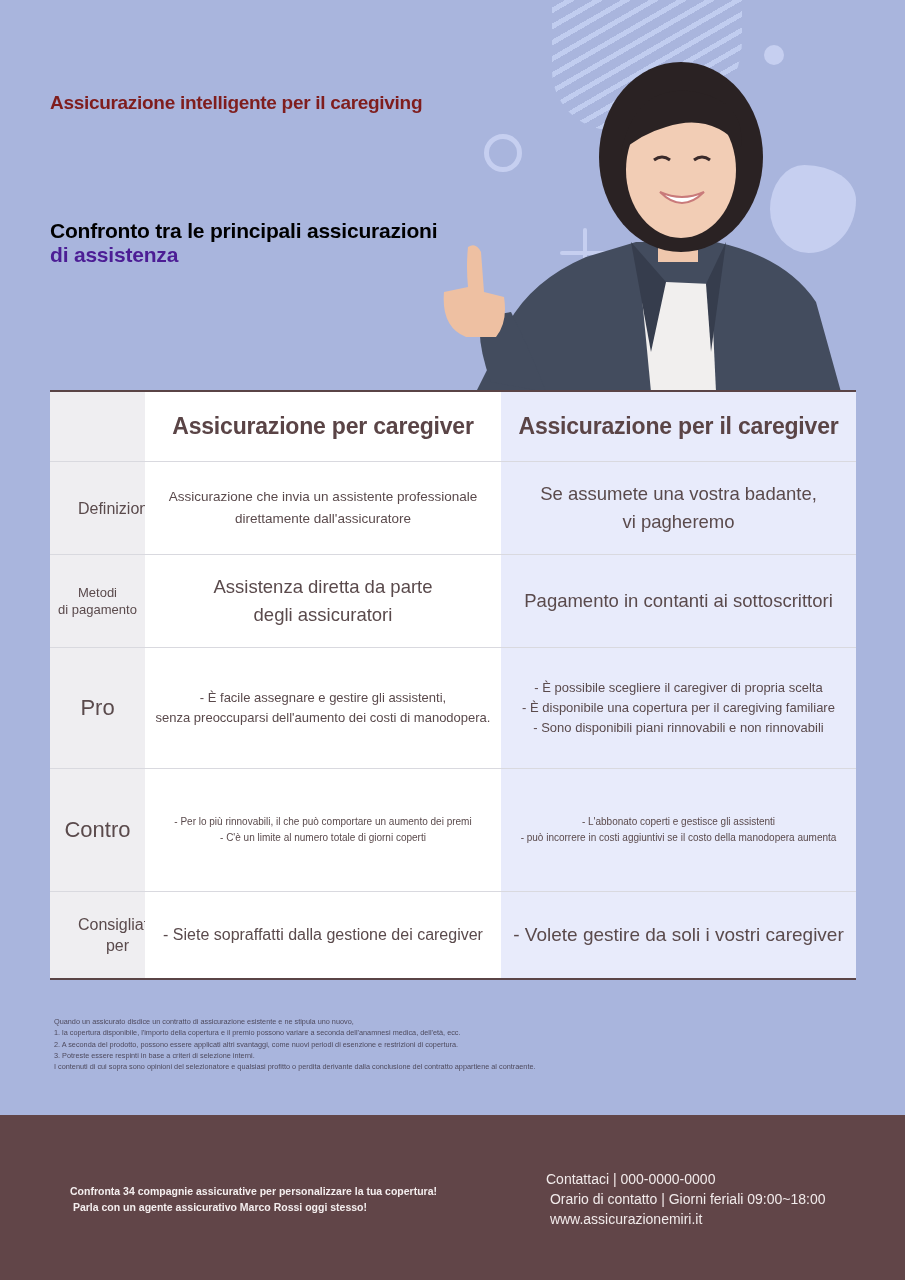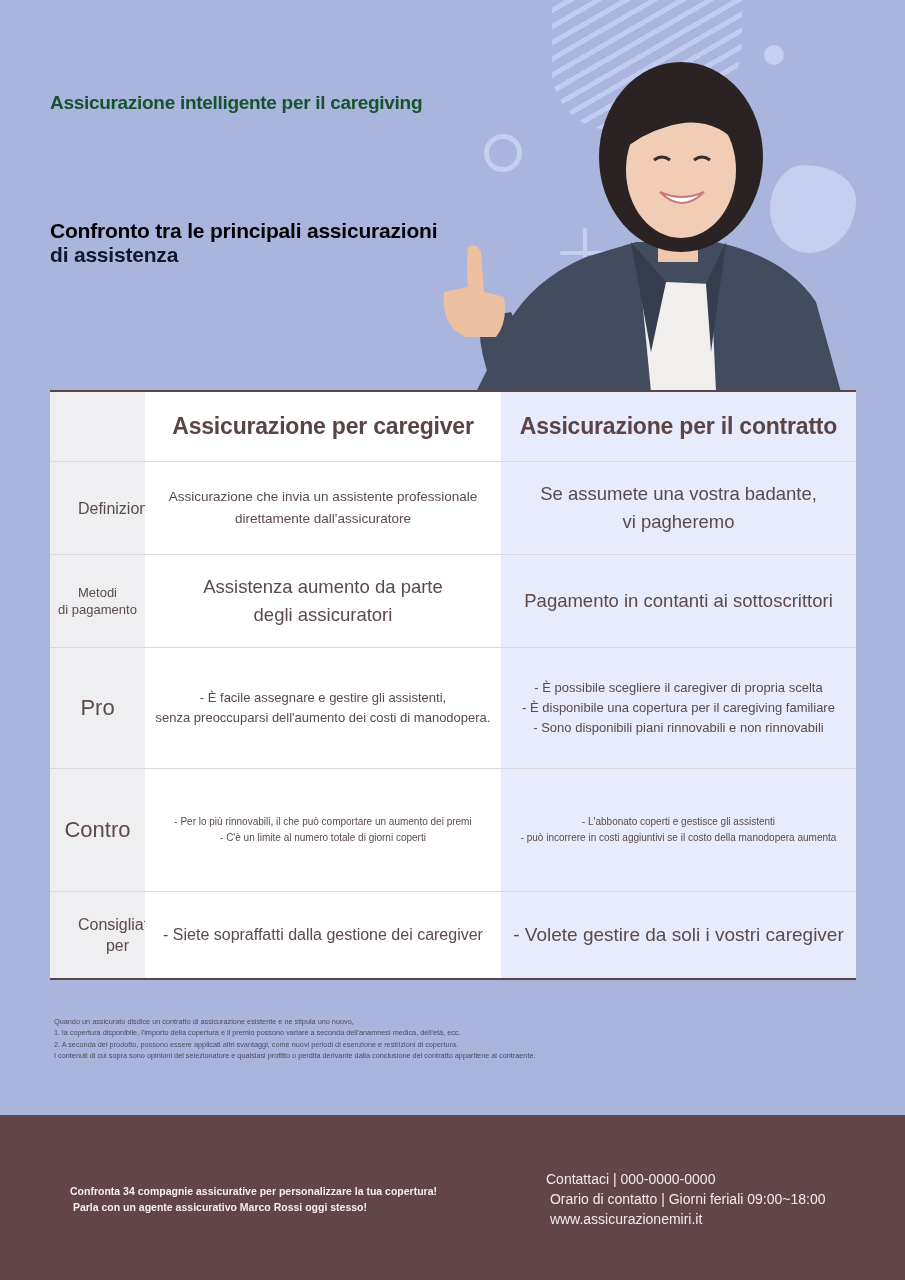--- a/index.html
+++ b/index.html
@@ -6,28 +6,28 @@
   html, body { width: 905px; height: 1280px; overflow: hidden; }
   body {
     font-family: "Liberation Sans", "DejaVu Sans", sans-serif;
     background: #a9b5dd;
     position: relative;
     color: #5a4446;
   }
   .hero { position: absolute; left: 0; top: 0; width: 905px; height: 392px; overflow: hidden; }
   .kicker {
     position: absolute; left: 50px; top: 92px;
-    font-size: 19px; font-weight: bold; color: #14532d; letter-spacing: -0.3px;
+    font-size: 19px; font-weight: bold; color: #7f1d1d; letter-spacing: -0.3px;
   }
   .headline {
     position: absolute; left: 50px; top: 219px;
     font-size: 21px; font-weight: bold; line-height: 24px; letter-spacing: -0.2px;
   }
   .headline .l1 { color: #000000; display: block; }
-  .headline .l2 { color: #0f172a; display: block; }
+  .headline .l2 { color: #4c1d95; display: block; }
 
   
   .stripes {
     position: absolute; left: 552px; top: -10px; width: 190px; height: 140px;
     border-radius: 0 0 90px 60px;
     background: repeating-linear-gradient(-30deg, rgba(200,212,245,0.85) 0 5px, transparent 5px 14px);
     opacity: .9;
   }
   .ring {
     position: absolute; left: 484px; top: 134px; width: 38px; height: 38px;
@@ -132,21 +132,21 @@
     <path d="M8 240 Q5 275 30 285 L60 285 Q72 270 68 245 L48 240 L45 200 Q40 190 32 195 Q30 215 32 235 Z" fill="#eec0a2"></path>
   </svg>
 </div>
 
 <div class="table">
   <div class="cell rowhead"></div>
   <div class="cell c1">
     <span class="head-title">Assicurazione per caregiver</span>
   </div>
   <div class="cell c2">
-    <span class="head-title">Assicurazione per il contratto</span>
+    <span class="head-title">Assicurazione per il caregiver</span>
   </div>
 
   <div class="cell rowhead rh-md lines">
     <div>
         <span>Definizione</span>
       </div>
   </div>
   <div class="cell c1 t-13 lines">
     <div>
         <span>Assicurazione che invia un assistente professionale</span>
@@ -161,21 +161,21 @@
   </div>
 
   <div class="cell rowhead rh-sm lines">
     <div>
         <span>Metodi</span>
         <span>di pagamento</span>
       </div>
   </div>
   <div class="cell c1 t-18 lines">
     <div>
-        <span>Assistenza aumento da parte</span>
+        <span>Assistenza diretta da parte</span>
         <span>degli assicuratori</span>
       </div>
   </div>
   <div class="cell c2 t-18 lines">
     <div>
         <span>Pagamento in contanti ai sottoscrittori</span>
       </div>
   </div>
 
   <div class="cell rowhead rh-lg lines">
@@ -230,20 +230,21 @@
     <div>
         <span>- Volete gestire da soli i vostri caregiver</span>
       </div>
   </div>
 </div>
 
 <div class="notes">
   <span>Quando un assicurato disdice un contratto di assicurazione esistente e ne stipula uno nuovo,</span>
   <span>1. la copertura disponibile, l'importo della copertura e il premio possono variare a seconda dell'anamnesi medica, dell'età, ecc.</span>
   <span>2. A seconda del prodotto, possono essere applicati altri svantaggi, come nuovi periodi di esenzione e restrizioni di copertura.</span>
+  <span>3. Potreste essere respinti in base a criteri di selezione interni.</span>
   <span>I contenuti di cui sopra sono opinioni del selezionatore e qualsiasi profitto o perdita derivante dalla conclusione del contratto appartiene al contraente.</span>
 </div>
 
 <div class="footer">
   <div class="promo">
     <span>Confronta 34 compagnie assicurative per personalizzare la tua copertura!</span>
     <span> Parla con un agente assicurativo Marco Rossi oggi stesso!</span>
   </div>
   <div class="contact">
     <span>Contattaci | 000-0000-0000</span>

